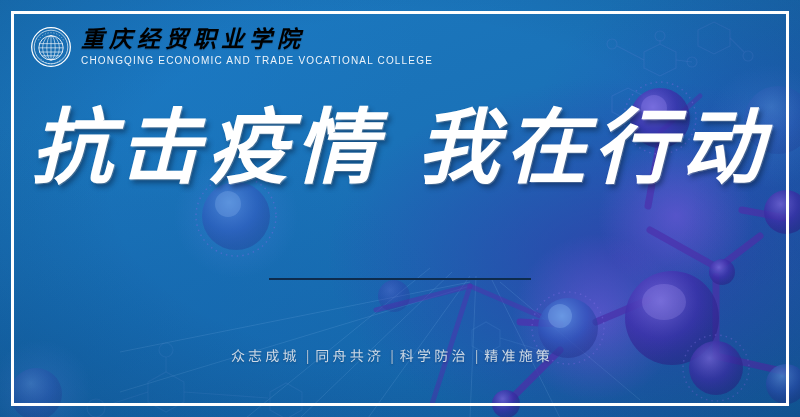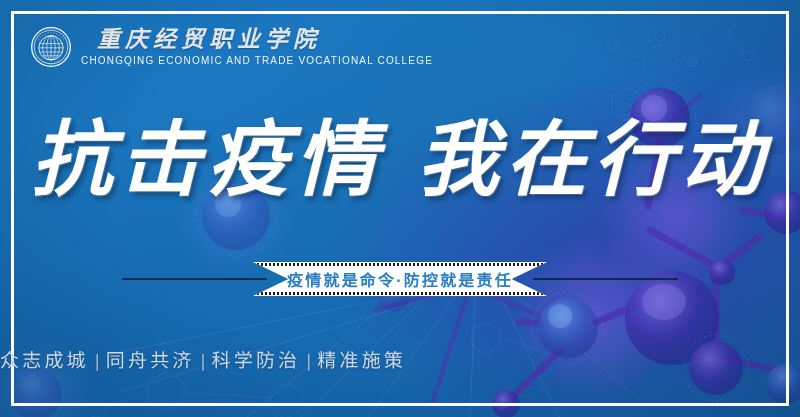--- a/index.html
+++ b/index.html
@@ -49,26 +49,25 @@
   }
   .logo-mark{
     width:42px;height:42px;flex:0 0 42px;margin-right:9px;
   }
   .logo-text{ display:flex; flex-direction:column; justify-content:center; }
   .logo-cn{
     font-family:"Liberation Serif","DejaVu Serif",serif;
     font-size:23px;
     font-weight:700;
     font-style:italic;
-    color:#e5e5e5;
+    color:#000000;
     letter-spacing:5px;
     line-height:1.05;
     white-space:nowrap;
     text-shadow:0 1px 1px rgba(8,40,80,.35);
-    margin-left:16px;
   }
   .logo-en{
     font-size:10px;
     color:#eef4fa;
     letter-spacing:1.18px;
     line-height:1.1;
     margin-top:3px;
     white-space:nowrap;
   }
 
@@ -85,21 +84,20 @@
     font-weight:700;
     font-style:italic;
     font-size:82px;
     line-height:1;
     color:#ffffff;
     letter-spacing:6px;
     white-space:nowrap;
     text-shadow:
       3px 4px 5px rgba(6,28,58,.45),
       1px 1px 0 rgba(255,255,255,.35);
-    margin-top: 12px;
   }
   .title .gap{ display:inline-block; width:34px; }
 
   
   .ribbon-row{
     position:absolute;
     left:0; right:0; top:262px;
     height:34px;
     display:flex; align-items:center; justify-content:center;
     z-index:7;
@@ -134,23 +132,24 @@
     color:#2a7fc4;
     letter-spacing:2.2px;
     white-space:nowrap;
     z-index:3;
   }
 
   
   .tagline{
     position:absolute;
     left:0; right:16px; top:345px;
+    text-align:center;
     z-index:7;
     font-family:"Liberation Sans","DejaVu Sans",sans-serif;
-    font-size:19px;
+    font-size:14px;
     color:#cdd9e6;
     letter-spacing:3.2px;
     white-space:nowrap;
     text-shadow:0 1px 2px rgba(8,36,72,.35);
   }
   .tagline .sep{ color:#9fb6cd; padding:0 6px; letter-spacing:0; }
 </style>
 </head>
 <body>
 
@@ -302,25 +301,20 @@
   </div>
 
   <div class="title-wrap">
     <div class="title">
       <span>抗击疫情</span><span class="gap"></span><span>我在行动</span>
     </div>
   </div>
 
   <div class="ribbon-row">
     <div class="rule left"></div>
-    <div class="ribbon">
-      <span class="ribbon-dots top"></span>
-      <span class="ribbon-dots bot"></span>
-      <span class="ribbon-text">疫情就是命令·防控就是责任</span>
-    </div>
     <div class="rule right"></div>
   </div>
 
   <div class="tagline">
     <span>众志成城</span><span class="sep">|</span><span>同舟共济</span><span class="sep">|</span><span>科学防治</span><span class="sep">|</span><span>精准施策</span>
   </div>
 
 </div>
 
 </body></html>

